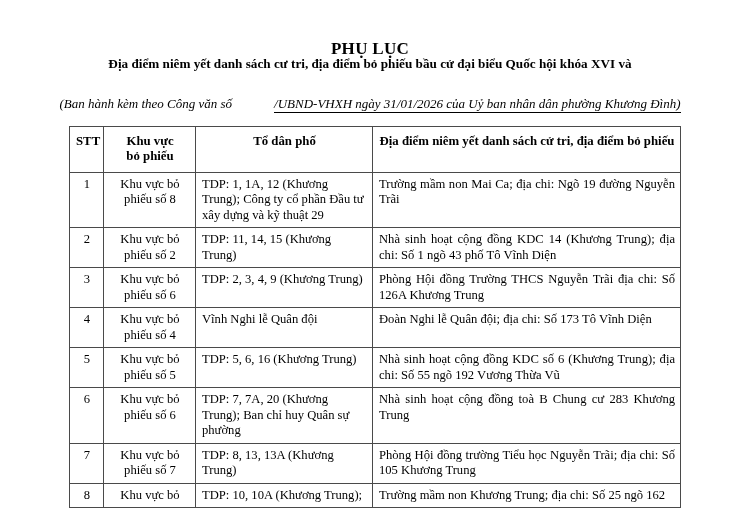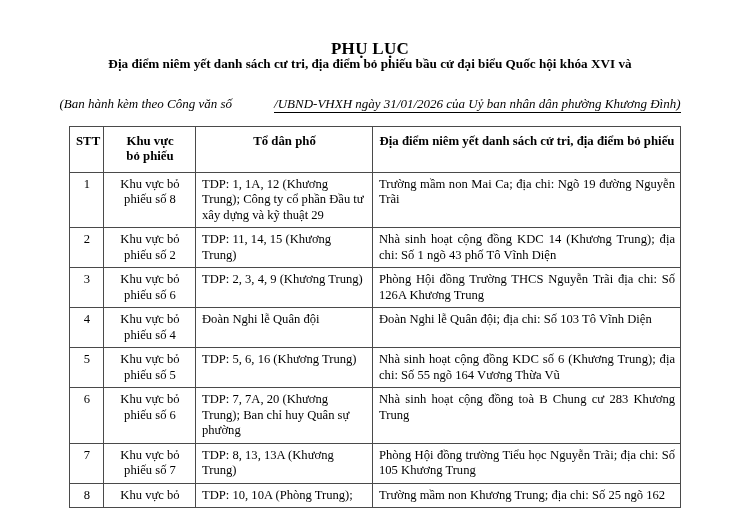--- a/index.html
+++ b/index.html
@@ -174,31 +174,31 @@
           </td>
           <td class="tdp">TDP: 2, 3, 4, 9 (Khương Trung)</td>
           <td class="loc">Phòng Hội đồng Trường THCS Nguyễn Trãi địa chi: Số 126A Khương Trung</td>
         </tr>
         <tr>
           <td class="stt">4</td>
           <td class="area">
             <span class="cellline">Khu vực bỏ</span>
             <span class="cellline">phiếu số 4</span>
           </td>
-          <td class="tdp">Đoàn Nghi lễ Quân đội</td>
-          <td class="loc">Đoàn Nghi lễ Quân đội; địa chi: Số 103 Tô Vĩnh Diện</td>
+          <td class="tdp">Vĩnh Nghi lễ Quân đội</td>
+          <td class="loc">Đoàn Nghi lễ Quân đội; địa chi: Số 173 Tô Vĩnh Diện</td>
         </tr>
         <tr>
           <td class="stt">5</td>
           <td class="area">
             <span class="cellline">Khu vực bỏ</span>
             <span class="cellline">phiếu số 5</span>
           </td>
           <td class="tdp">TDP: 5, 6, 16 (Khương Trung)</td>
-          <td class="loc">Nhà sinh hoạt cộng đồng KDC số 6 (Khương Trung); địa chi: Số 55 ngõ 164 Vương Thừa Vũ</td>
+          <td class="loc">Nhà sinh hoạt cộng đồng KDC số 6 (Khương Trung); địa chi: Số 55 ngõ 192 Vương Thừa Vũ</td>
         </tr>
         <tr>
           <td class="stt">6</td>
           <td class="area">
             <span class="cellline">Khu vực bỏ</span>
             <span class="cellline">phiếu số 6</span>
           </td>
           <td class="tdp">TDP: 7, 7A, 20 (Khương Trung); Ban chỉ huy Quân sự phường</td>
           <td class="loc">Nhà sinh hoạt cộng đồng toà B Chung cư 283 Khương Trung</td>
         </tr>
@@ -209,20 +209,20 @@
             <span class="cellline">phiếu số 7</span>
           </td>
           <td class="tdp">TDP: 8, 13, 13A (Khương Trung)</td>
           <td class="loc">Phòng Hội đồng trường Tiểu học Nguyễn Trãi; địa chi: Số 105 Khương Trung</td>
         </tr>
         <tr class="short">
           <td class="stt">8</td>
           <td class="area">
             <span class="cellline">Khu vực bỏ</span>
           </td>
-          <td class="tdp">TDP: 10, 10A (Phòng Trung);</td>
+          <td class="tdp">TDP: 10, 10A (Khương Trung);</td>
           <td class="loc">Trường mầm non Khương Trung; địa chi: Số 25 ngõ 162</td>
         </tr>
       </tbody>
     </table>
   </div>
 
 </div>
 
 </body></html>

